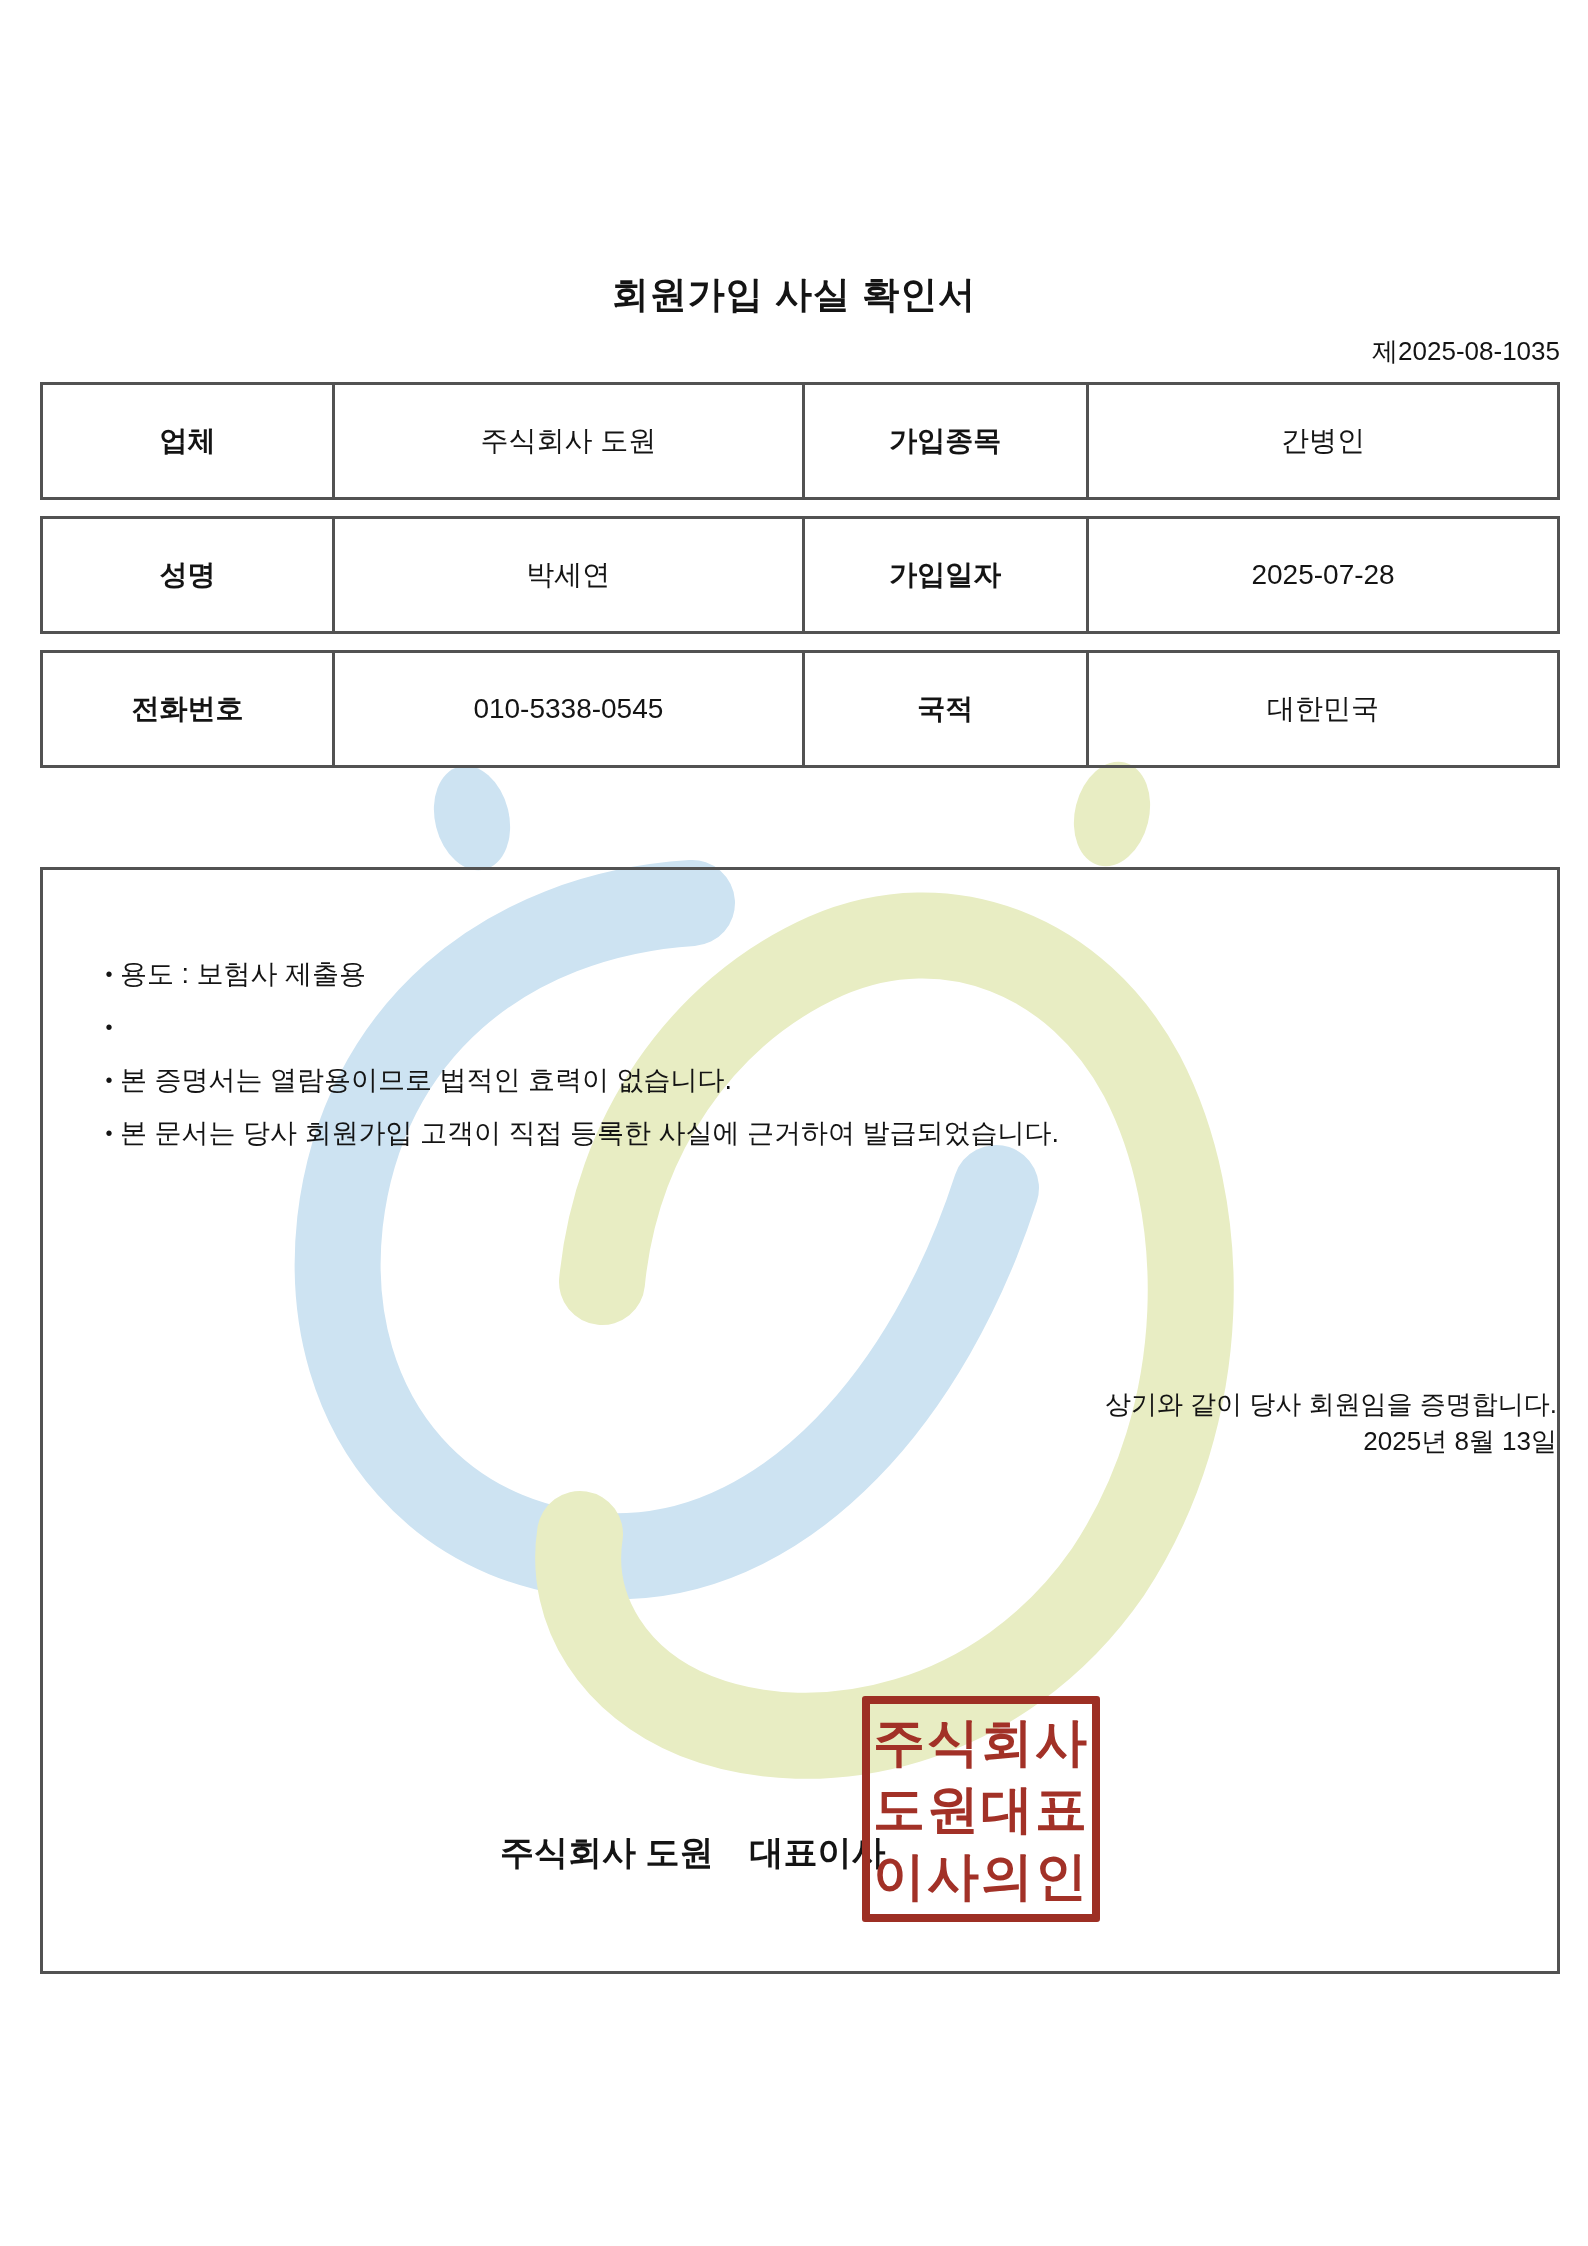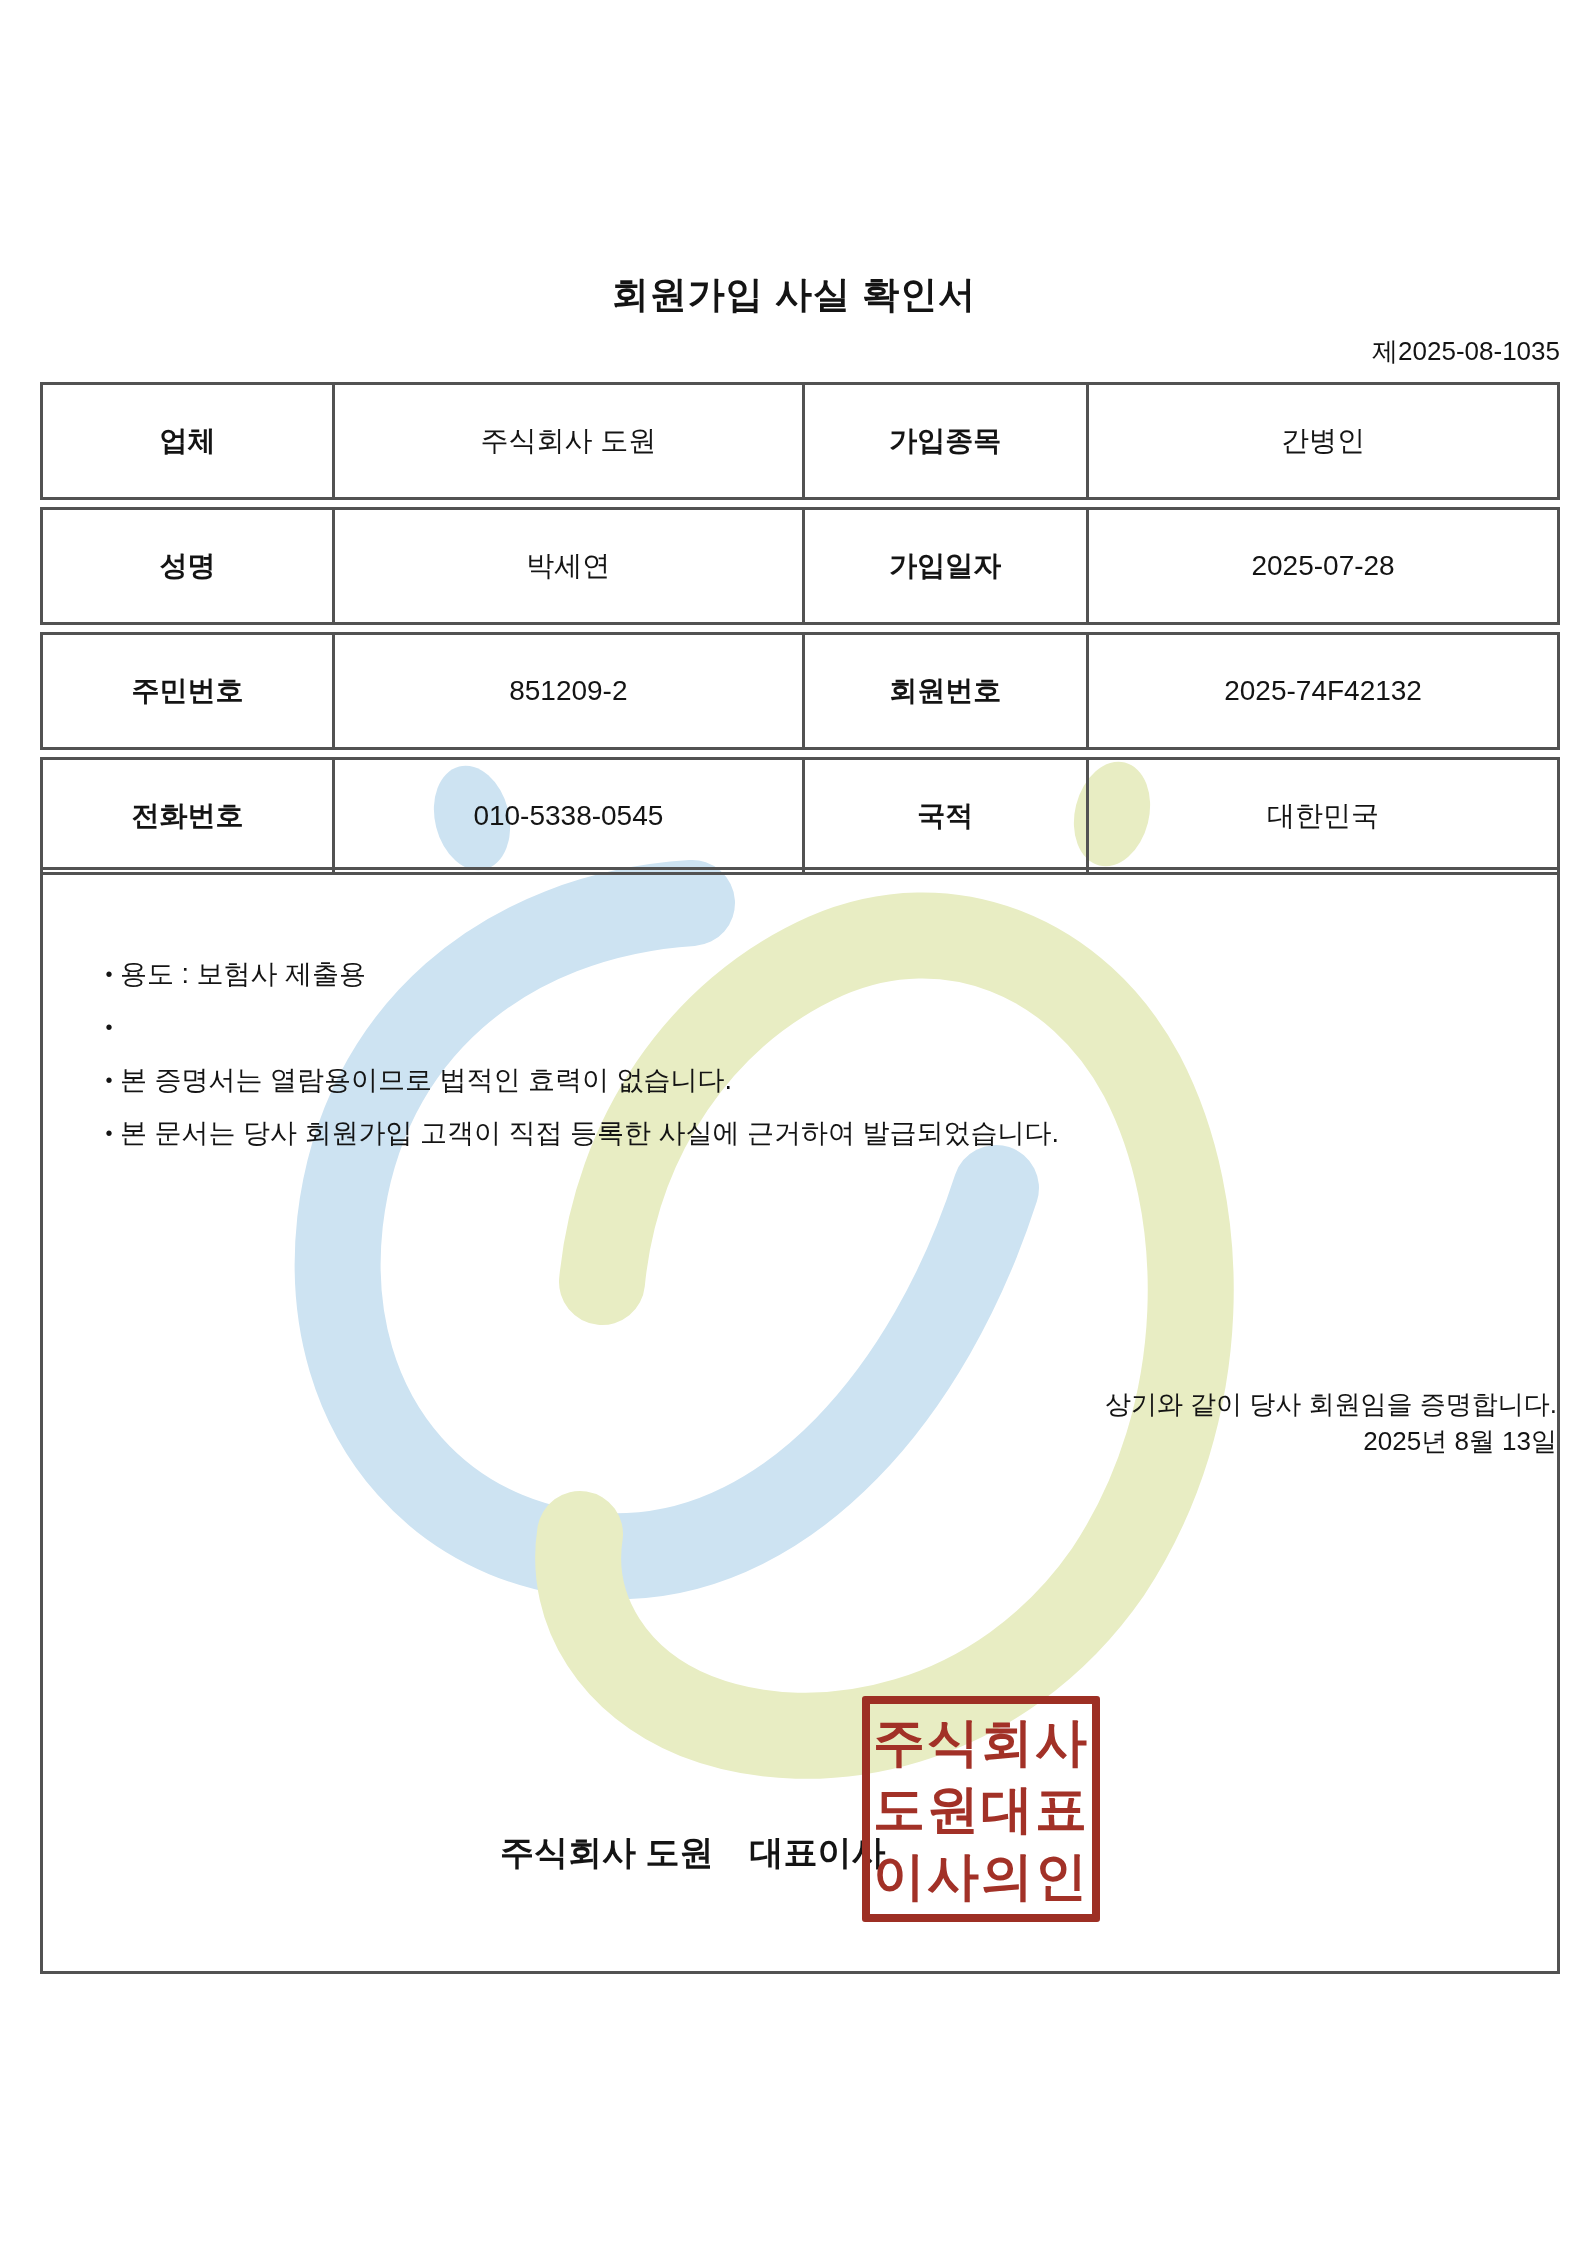--- a/index.html
+++ b/index.html
@@ -16,21 +16,21 @@
     font-size:37px;font-weight:700;letter-spacing:1px;
   }
   .doc-number{
     position:absolute;top:334px;right:28px;
     font-size:26px;font-weight:400;text-align:right;
   }
 
   .info-table{position:absolute;left:40px;top:382px;width:1520px;}
   .info-row{
     box-sizing:border-box;display:flex;width:1520px;height:118px;
-    border:3px solid #525252;margin-bottom:7px;background:transparent;
+    border:3px solid #525252;margin-bottom:16px;background:transparent;
   }
   .cell{box-sizing:border-box;display:flex;align-items:center;justify-content:center;height:100%;}
   .cell.lbl{font-weight:700;font-size:28px;}
   .cell.val{font-weight:400;font-size:28px;}
   .c1{width:19.3%;border-right:3px solid #525252;}
   .c2{width:31.0%;border-right:3px solid #525252;}
   .c3{width:18.8%;border-right:3px solid #525252;}
   .c4{flex:1;}
 
   .notes-box{
@@ -81,26 +81,20 @@
       <div class="cell val c4">간병인</div>
     </div>
 
     <div class="info-row">
       <div class="cell lbl c1">성명</div>
       <div class="cell val c2">박세연</div>
       <div class="cell lbl c3">가입일자</div>
       <div class="cell val c4">2025-07-28</div>
     </div>
 
-    <div class="info-row">
-      <div class="cell lbl c1">주민번호</div>
-      <div class="cell val c2">851209-2</div>
-      <div class="cell lbl c3">회원번호</div>
-      <div class="cell val c4">2025-74F42132</div>
-    </div>
 
     <div class="info-row">
       <div class="cell lbl c1">전화번호</div>
       <div class="cell val c2">010-5338-0545</div>
       <div class="cell lbl c3">국적</div>
       <div class="cell val c4">대한민국</div>
     </div>
 
   </div>
 

